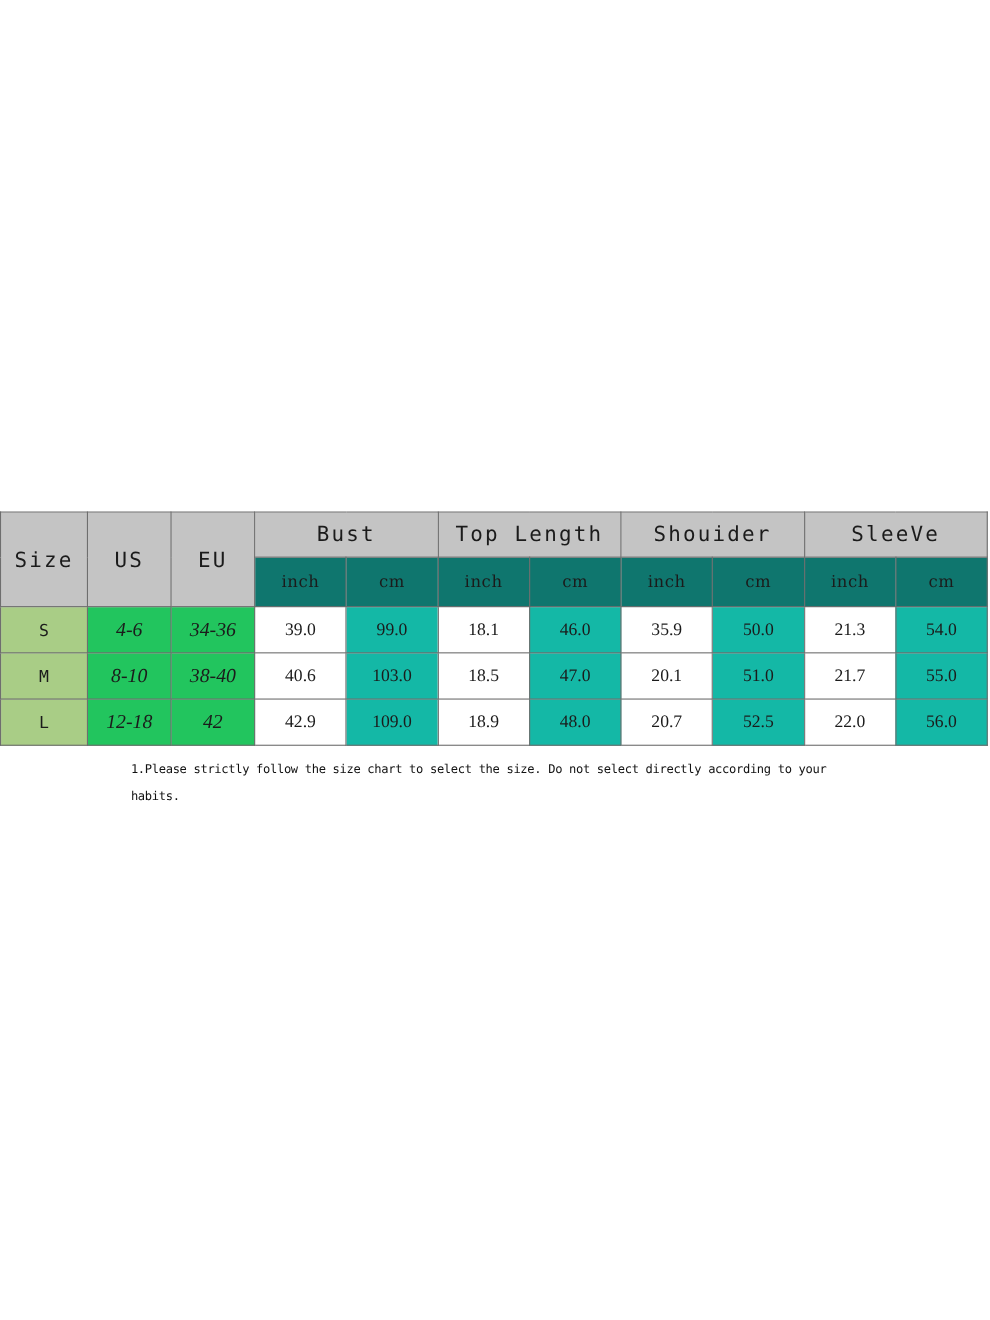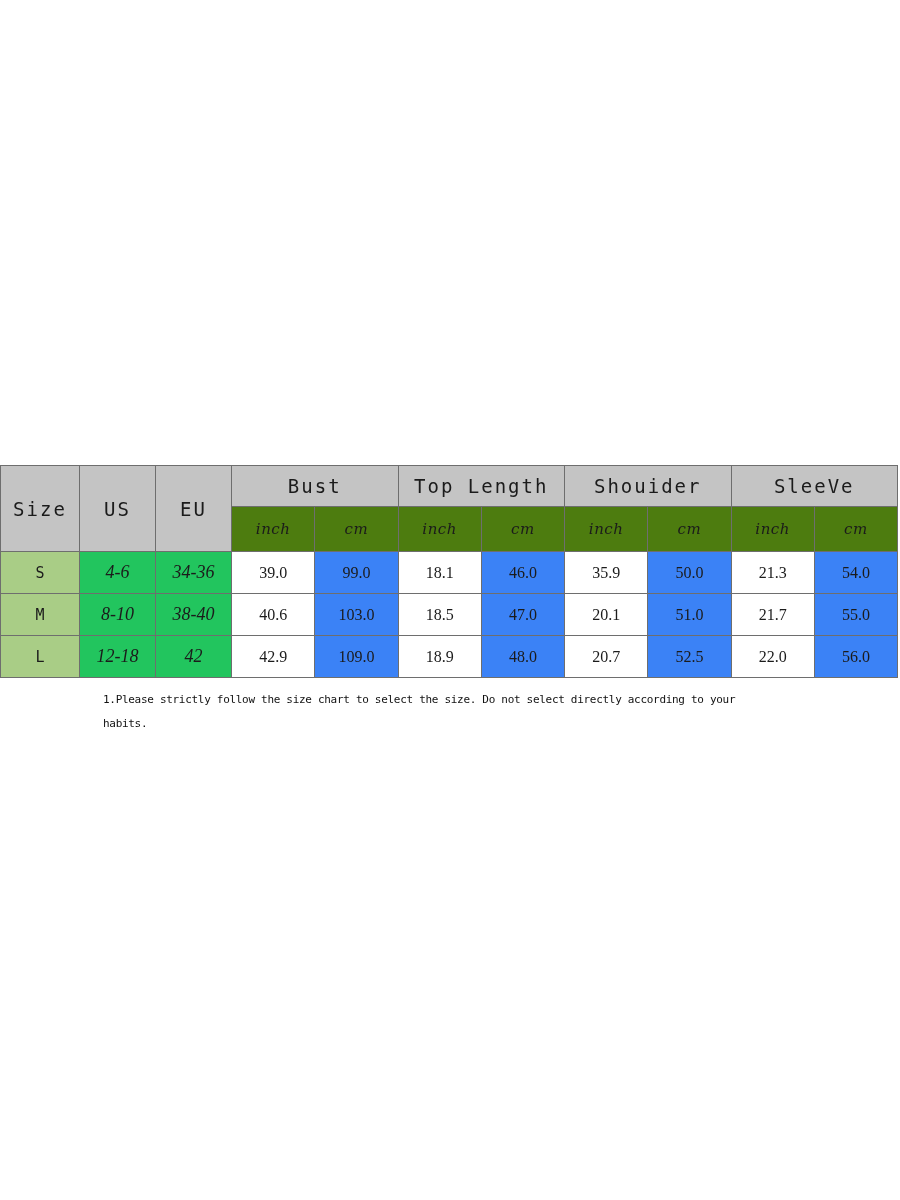--- a/index.html
+++ b/index.html
@@ -48,24 +48,23 @@
     letter-spacing: 2px;
   }
   .hdr-corner {
     height: 85px;
     margin-top: 48px;
   }
   .hdr-group {
     height: 40px;
   }
   .hdr-unit {
-    background: #4d7c0f;
+    background: #0f766e;
     height: 43px;
     font-family: "DejaVu Serif", "Liberation Serif", serif;
-    font-style: italic;
     font-size: 15px;
     letter-spacing: 0.5px;
   }
 
   
   tbody tr { height: 42px; }
 
   .c-size {
     background: #a9cd86;
     font-family: "DejaVu Sans Mono", "Liberation Mono", monospace;
@@ -75,40 +74,41 @@
     background: #22c55e;
     font-style: italic;
     font-weight: bold;
     font-size: 18px;
   }
   .c-inch {
     background: #ffffff;
     font-size: 16px;
   }
   .c-cm {
-    background: #3b82f6;
+    background: #14b8a6;
     font-size: 16px;
   }
 
   
   .w-size { width: 78px; }
   .w-us   { width: 75px; }
   .w-eu   { width: 75px; }
   .w-meas { width: 84px; }
 
   
   .notes {
     position: absolute;
     left: 0;
     top: 688px;
     width: 782px;
     font-family: "DejaVu Sans Mono", "Liberation Mono", monospace;
     font-size: 11px;
     color: #111111;
     letter-spacing: -0.3px;
+    padding-left: 16px;
   }
   .note-1 {
     padding-left: 103px;
     margin: 0;
     line-height: 24px;
   }
   .note-2 {
     padding-left: 150px;
     margin: 0;
     line-height: 24px;

